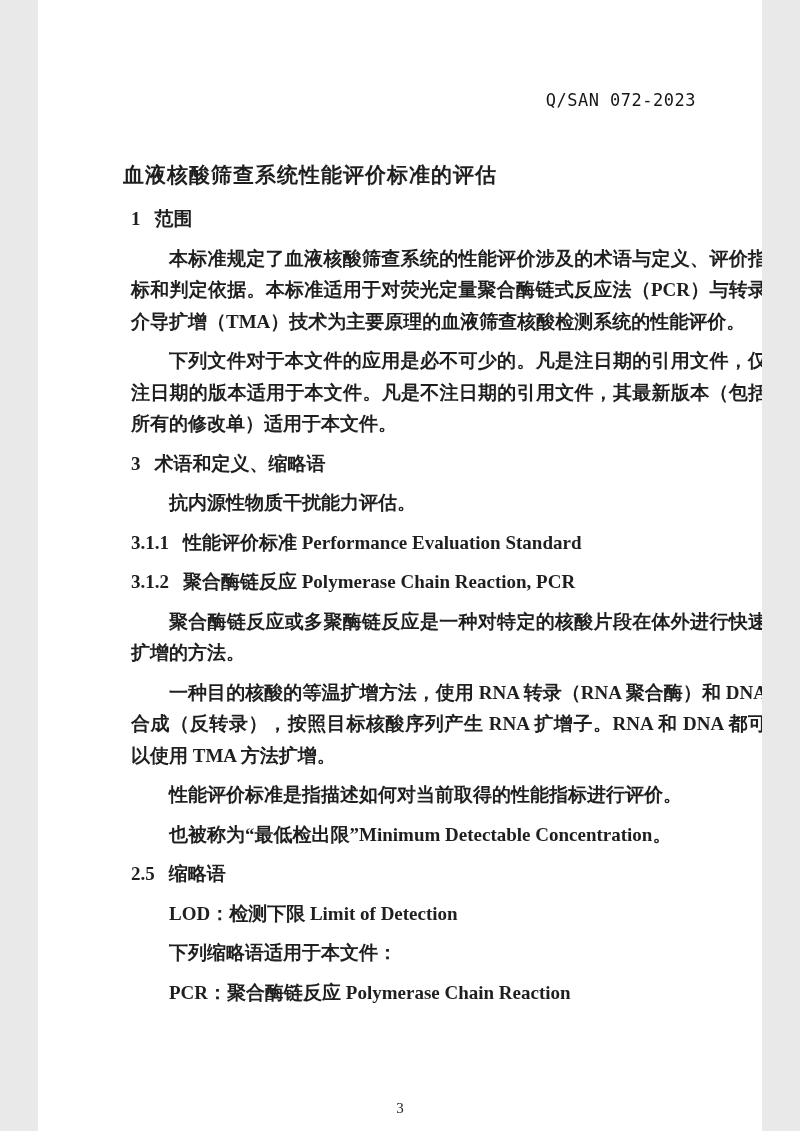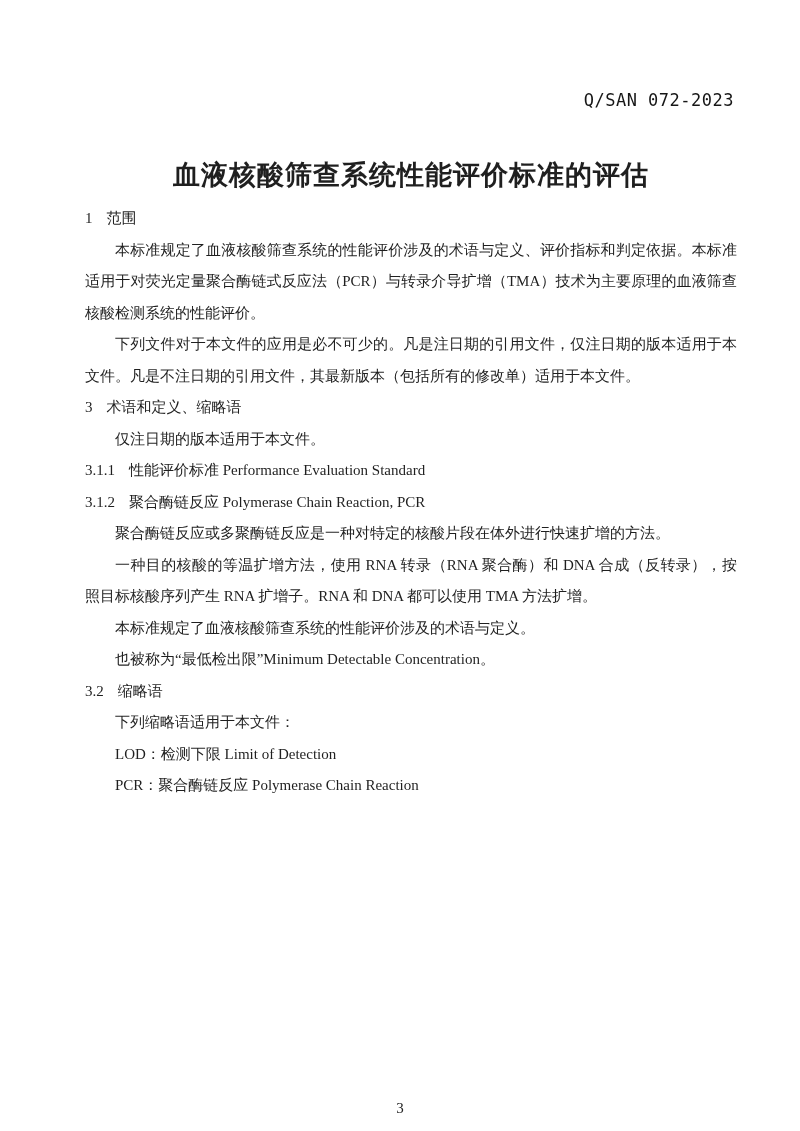--- a/index.html
+++ b/index.html
@@ -2,21 +2,21 @@
 <html lang="zh"><head>
 <meta charset="utf-8">
 <style>
   html, body {
     margin: 0;
     padding: 0;
     background: #e9e9e9;
   }
   .page {
     position: relative;
-    width: 800px;
+    width: 724px;
     height: 1131px;
     margin: 0 auto;
     background: #ffffff;
     overflow: hidden;
     color: #1f1f1f;
     font-family: "Liberation Serif", "DejaVu Serif", serif;
   }
   .doc-code {
     position: absolute;
     top: 90px;
@@ -26,31 +26,32 @@
     letter-spacing: 0.5px;
     color: #161616;
   }
   .content {
     position: absolute;
     left: 85px;
     top: 160px;
     width: 652px;
   }
   .title {
-    font-size: 27px;
+    font-size: 21px;
     font-weight: 700;
-    text-align: center;
+    text-align: left;
     letter-spacing: 1px;
     margin: 0 0 13px 0;
     line-height: 30px;
   }
   .blk {
-    font-size: 15px;
+    font-size: 19px;
     line-height: 31.5px;
-    margin: 0;
+    margin: 8px;
+    font-weight: bold;
   }
   .heading .num {
     display: inline-block;
     margin-right: 14px;
   }
   .para {
     text-indent: 2em;
     text-align: justify;
   }
   .page-number {
@@ -81,48 +82,48 @@
     <p class="blk para">本标准规定了血液核酸筛查系统的性能评价涉及的术语与定义、评价指标和判定依据。本标准适用于对荧光定量聚合酶链式反应法（PCR）与转录介导扩增（TMA）技术为主要原理的血液筛查核酸检测系统的性能评价。</p>
 
 
     <p class="blk para">下列文件对于本文件的应用是必不可少的。凡是注日期的引用文件，仅注日期的版本适用于本文件。凡是不注日期的引用文件，其最新版本（包括所有的修改单）适用于本文件。</p>
 
     <div class="blk heading">
       <span class="num">3</span><span>术语和定义、缩略语</span>
     </div>
 
 
-    <p class="blk para">仅注日期的版本适用于本文件。</p>
+    <p class="blk para">抗内源性物质干扰能力评估。</p>
 
     <div class="blk heading">
       <span class="num">3.1.1</span><span>性能评价标准 Performance Evaluation Standard</span>
     </div>
 
 
     <div class="blk heading">
       <span class="num">3.1.2</span><span>聚合酶链反应 Polymerase Chain Reaction, PCR</span>
     </div>
 
     <p class="blk para">聚合酶链反应或多聚酶链反应是一种对特定的核酸片段在体外进行快速扩增的方法。</p>
 
 
     <p class="blk para">一种目的核酸的等温扩增方法，使用 RNA 转录（RNA 聚合酶）和 DNA 合成（反转录），按照目标核酸序列产生 RNA 扩增子。RNA 和 DNA 都可以使用 TMA 方法扩增。</p>
 
 
-    <p class="blk para">本标准规定了血液核酸筛查系统的性能评价涉及的术语与定义。</p>
+    <p class="blk para">性能评价标准是指描述如何对当前取得的性能指标进行评价。</p>
 
     <p class="blk para">也被称为“最低检出限”Minimum Detectable Concentration。</p>
 
     <div class="blk heading">
-      <span class="num">3.2</span><span>缩略语</span>
+      <span class="num">2.5</span><span>缩略语</span>
     </div>
 
+    <p class="blk para">LOD：检测下限 Limit of Detection</p>
+
     <p class="blk para">下列缩略语适用于本文件：</p>
-
-    <p class="blk para">LOD：检测下限 Limit of Detection</p>
 
     <p class="blk para">PCR：聚合酶链反应 Polymerase Chain Reaction</p>
 
   </div>
 
   <div class="page-number">3</div>
 
 </div>
 
 </body></html>

